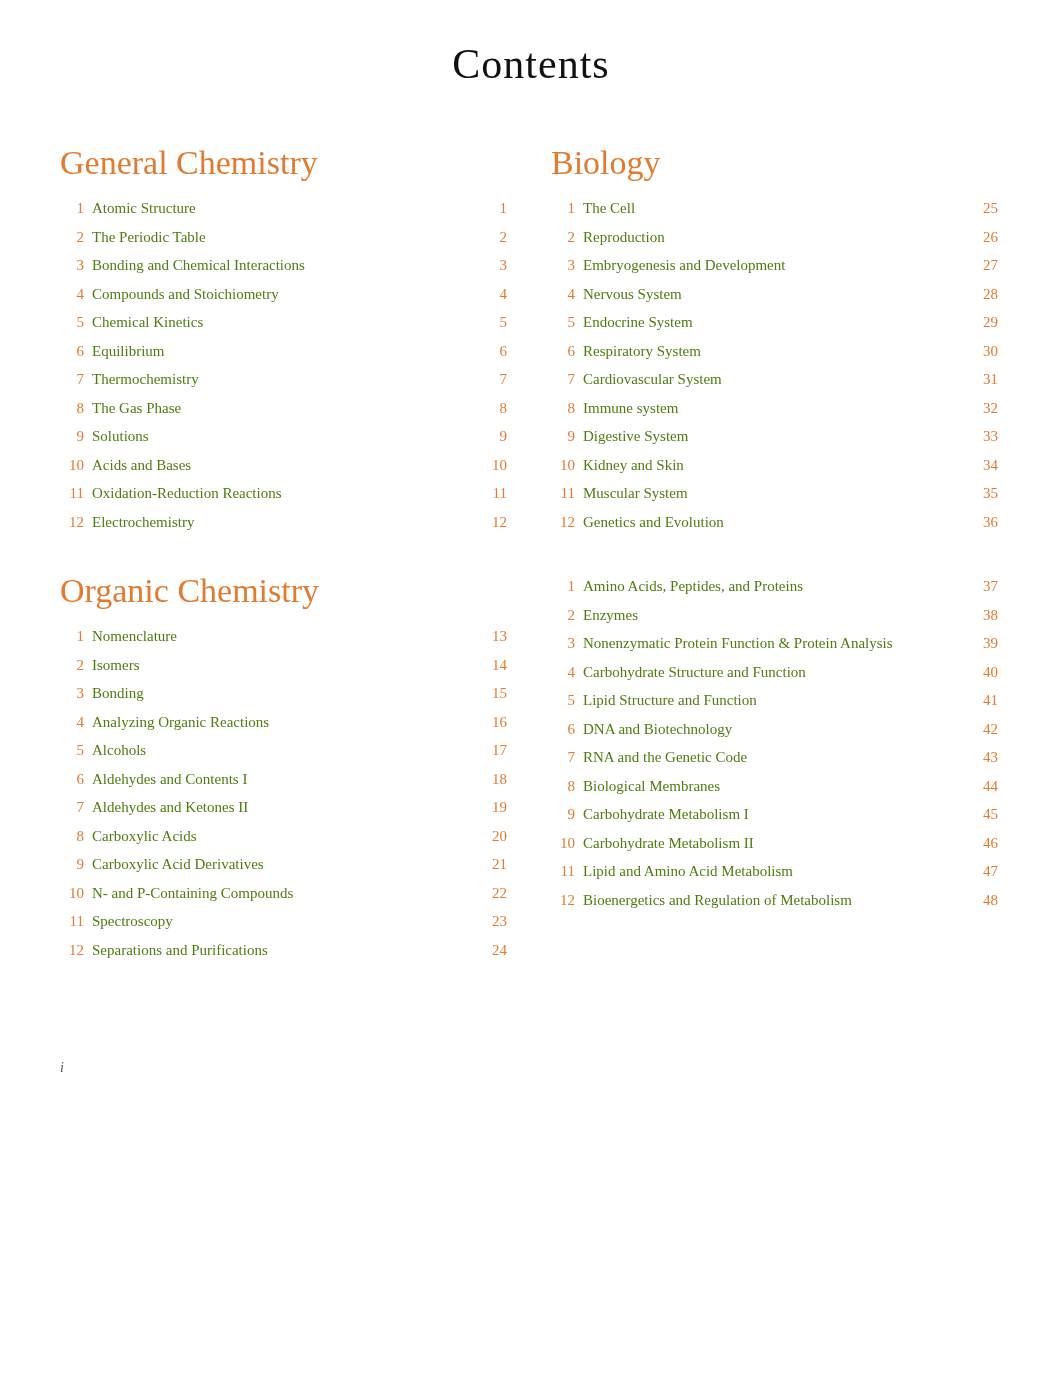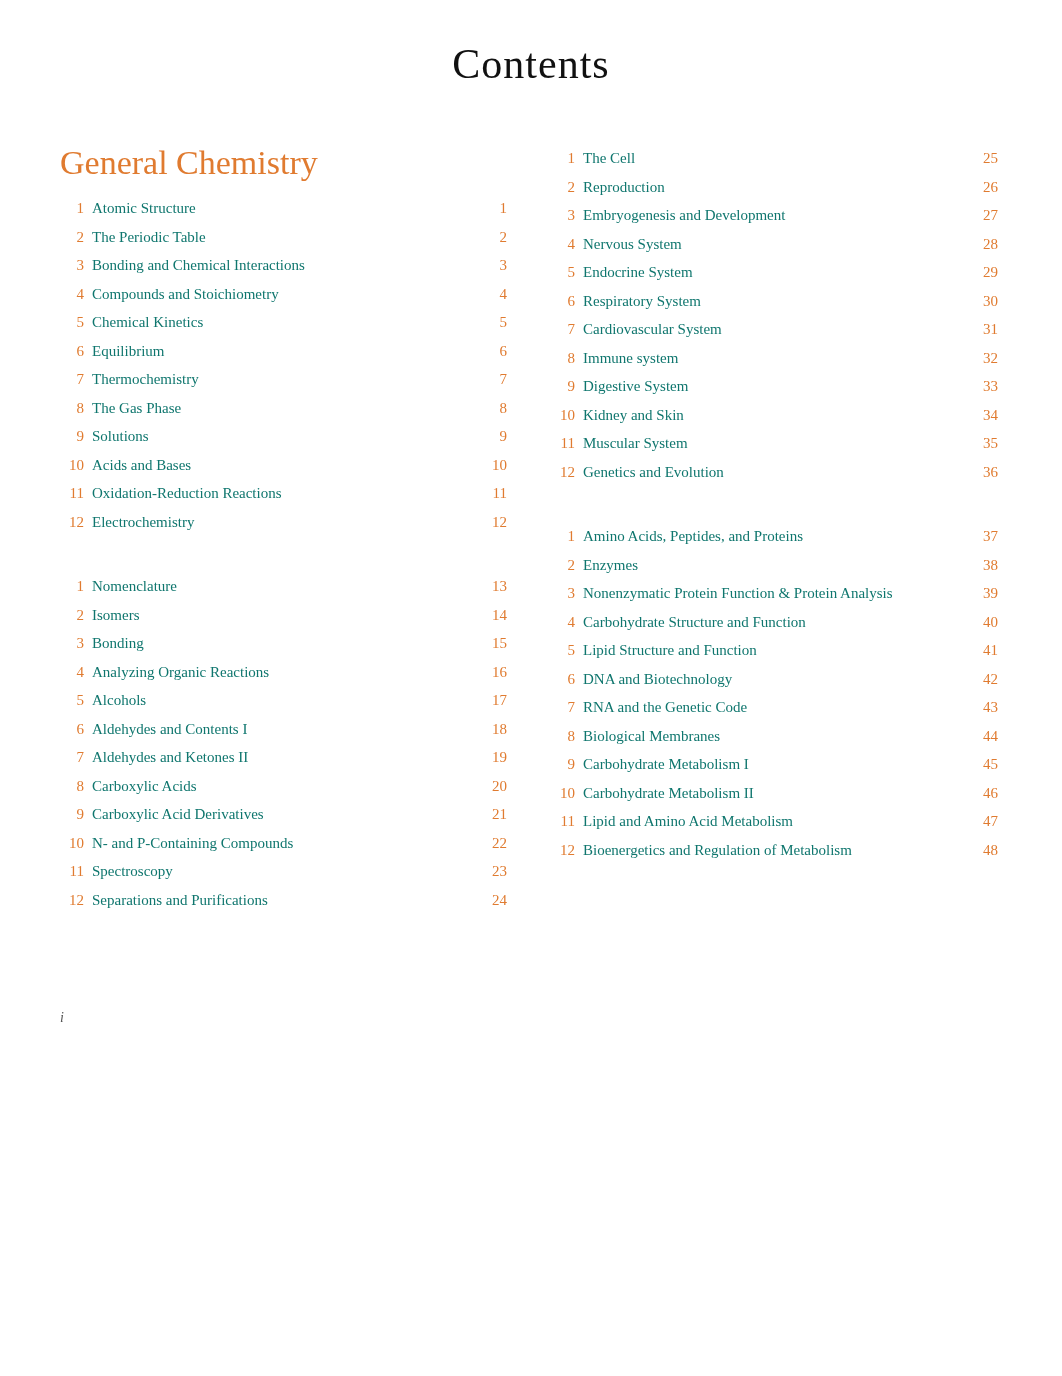--- a/index.html
+++ b/index.html
@@ -43,21 +43,21 @@
       line-height: 1.5;
     }
     .num-col {
       width: 28px;
       color: #e07b30;
       text-align: right;
       padding-right: 8px;
       white-space: nowrap;
     }
     .title-col {
-      color: #0f766e;
+      color: #4d7c0f;
     }
     .page-col {
       text-align: right;
       color: #e07b30;
       width: 30px;
     }
     .section-block {
       margin-bottom: 36px;
     }
     .page-footer {
@@ -138,20 +138,21 @@
             <tr>
         <td class="num-col">12</td>
         <td class="title-col">Electrochemistry</td>
         <td class="page-col">12</td>
       </tr>
           </tbody>
       </table>
     </div>
 
     <div class="section-block">
+      <div class="section-title">Organic Chemistry</div>
       <table class="toc-table">
         <tbody id="org-chem-body">
             <tr>
         <td class="num-col">1</td>
         <td class="title-col">Nomenclature</td>
         <td class="page-col">13</td>
       </tr>
             <tr>
         <td class="num-col">2</td>
         <td class="title-col">Isomers</td>
@@ -208,20 +209,21 @@
         <td class="page-col">24</td>
       </tr>
           </tbody>
       </table>
     </div>
   </div>
 
   <div class="col">
 
     <div class="section-block">
+      <div class="section-title">Biology</div>
       <table class="toc-table">
         <tbody id="biology-body">
             <tr>
         <td class="num-col">1</td>
         <td class="title-col">The Cell</td>
         <td class="page-col">25</td>
       </tr>
             <tr>
         <td class="num-col">2</td>
         <td class="title-col">Reproduction</td>

